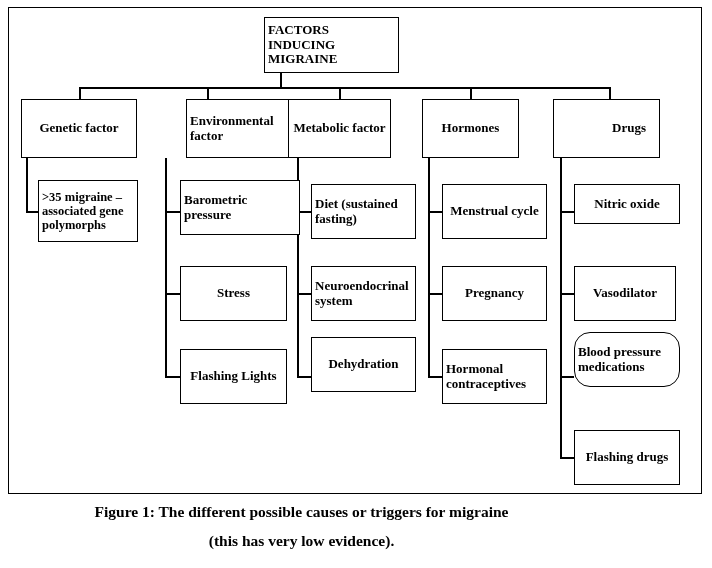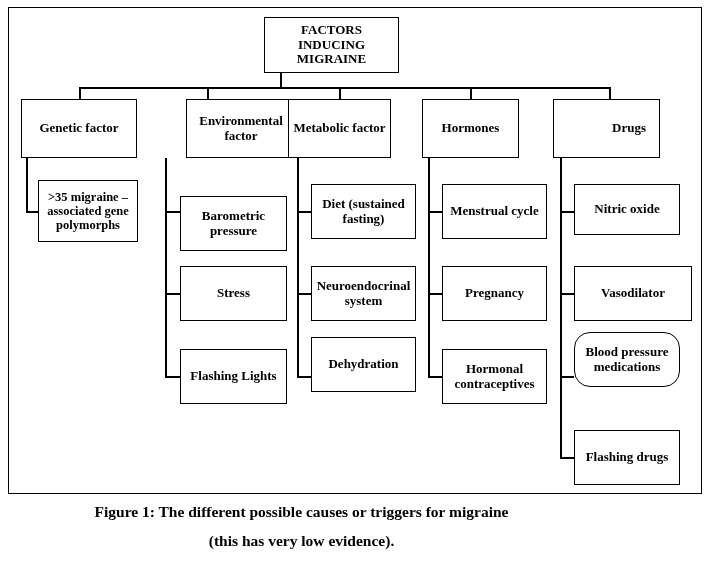--- a/index.html
+++ b/index.html
@@ -29,21 +29,21 @@
     box-sizing: border-box;
   }
   .node {
     position: absolute;
     box-sizing: border-box;
     border: 1.5px solid #000;
     background: #fff;
     display: flex;
     align-items: center;
     justify-content: center;
-    text-align: center;
+    text-align: left;
     font-family: "Liberation Serif", serif;
     font-weight: bold;
     font-size: 13px;
     line-height: 1.12;
     padding: 2px 3px;
     z-index: 3;
   }
   .node.small {
     font-size: 12.5px;
   }
@@ -110,32 +110,32 @@
   <div class="node" style="left:264px; top:17px; width:135px; height:56px;">FACTORS INDUCING MIGRAINE</div>
 
   <div class="node" style="left:21px; top:99px; width:116px; height:59px;">Genetic factor</div>
   <div class="node" style="left:152px; top:99px; width:110px; height:59px;margin-left:34px;">Environmental factor</div>
   <div class="node" style="left:288px; top:99px; width:103px; height:59px;">Metabolic factor</div>
   <div class="node" style="left:422px; top:99px; width:97px; height:59px;">Hormones</div>
   <div class="node" style="left:553px; top:99px; width:107px; height:59px;padding-left:48px;">Drugs</div>
 
   <div class="node small" style="left:38px; top:180px; width:100px; height:62px;">&gt;35 migraine – associated gene polymorphs</div>
 
-  <div class="node" style="left:180px; top:196px; width:107px; height:55px;">Barometric pressure</div>
+  <div class="node" style="left:180px; top:180px; width:120px; height:55px;">Barometric pressure</div>
   <div class="node" style="left:180px; top:266px; width:107px; height:55px;">Stress</div>
   <div class="node" style="left:180px; top:349px; width:107px; height:55px;">Flashing Lights</div>
 
   <div class="node" style="left:311px; top:184px; width:105px; height:55px;">Diet (sustained fasting)</div>
   <div class="node" style="left:311px; top:266px; width:105px; height:55px;">Neuroendocrinal system</div>
   <div class="node" style="left:311px; top:337px; width:105px; height:55px;">Dehydration</div>
 
   <div class="node" style="left:442px; top:184px; width:105px; height:55px;font-family:Liberation Serif, serif;">Menstrual cycle</div>
   <div class="node" style="left:442px; top:266px; width:105px; height:55px;">Pregnancy</div>
   <div class="node" style="left:442px; top:349px; width:105px; height:55px;">Hormonal contraceptives</div>
 
-  <div class="node" style="left:574px; top:184px; width:106px; height:51px;">Nitric oxide</div>
-  <div class="node" style="left:574px; top:266px; width:118px; height:55px;">Vasodilator</div>
+  <div class="node" style="left:574px; top:184px; width:106px; height:40px;">Nitric oxide</div>
+  <div class="node" style="left:574px; top:266px; width:102px; height:55px;">Vasodilator</div>
   <div class="node" style="left:574px; top:332px; width:106px; height:55px;border-radius:16px;">Blood pressure medications</div>
   <div class="node" style="left:574px; top:430px; width:106px; height:55px;">Flashing drugs</div>
 
   <div class="caption l1">Figure 1: The different possible causes or triggers for migraine</div>
   <div class="caption l2">(this has very low evidence).</div>
 </div>
 
 </body></html>

